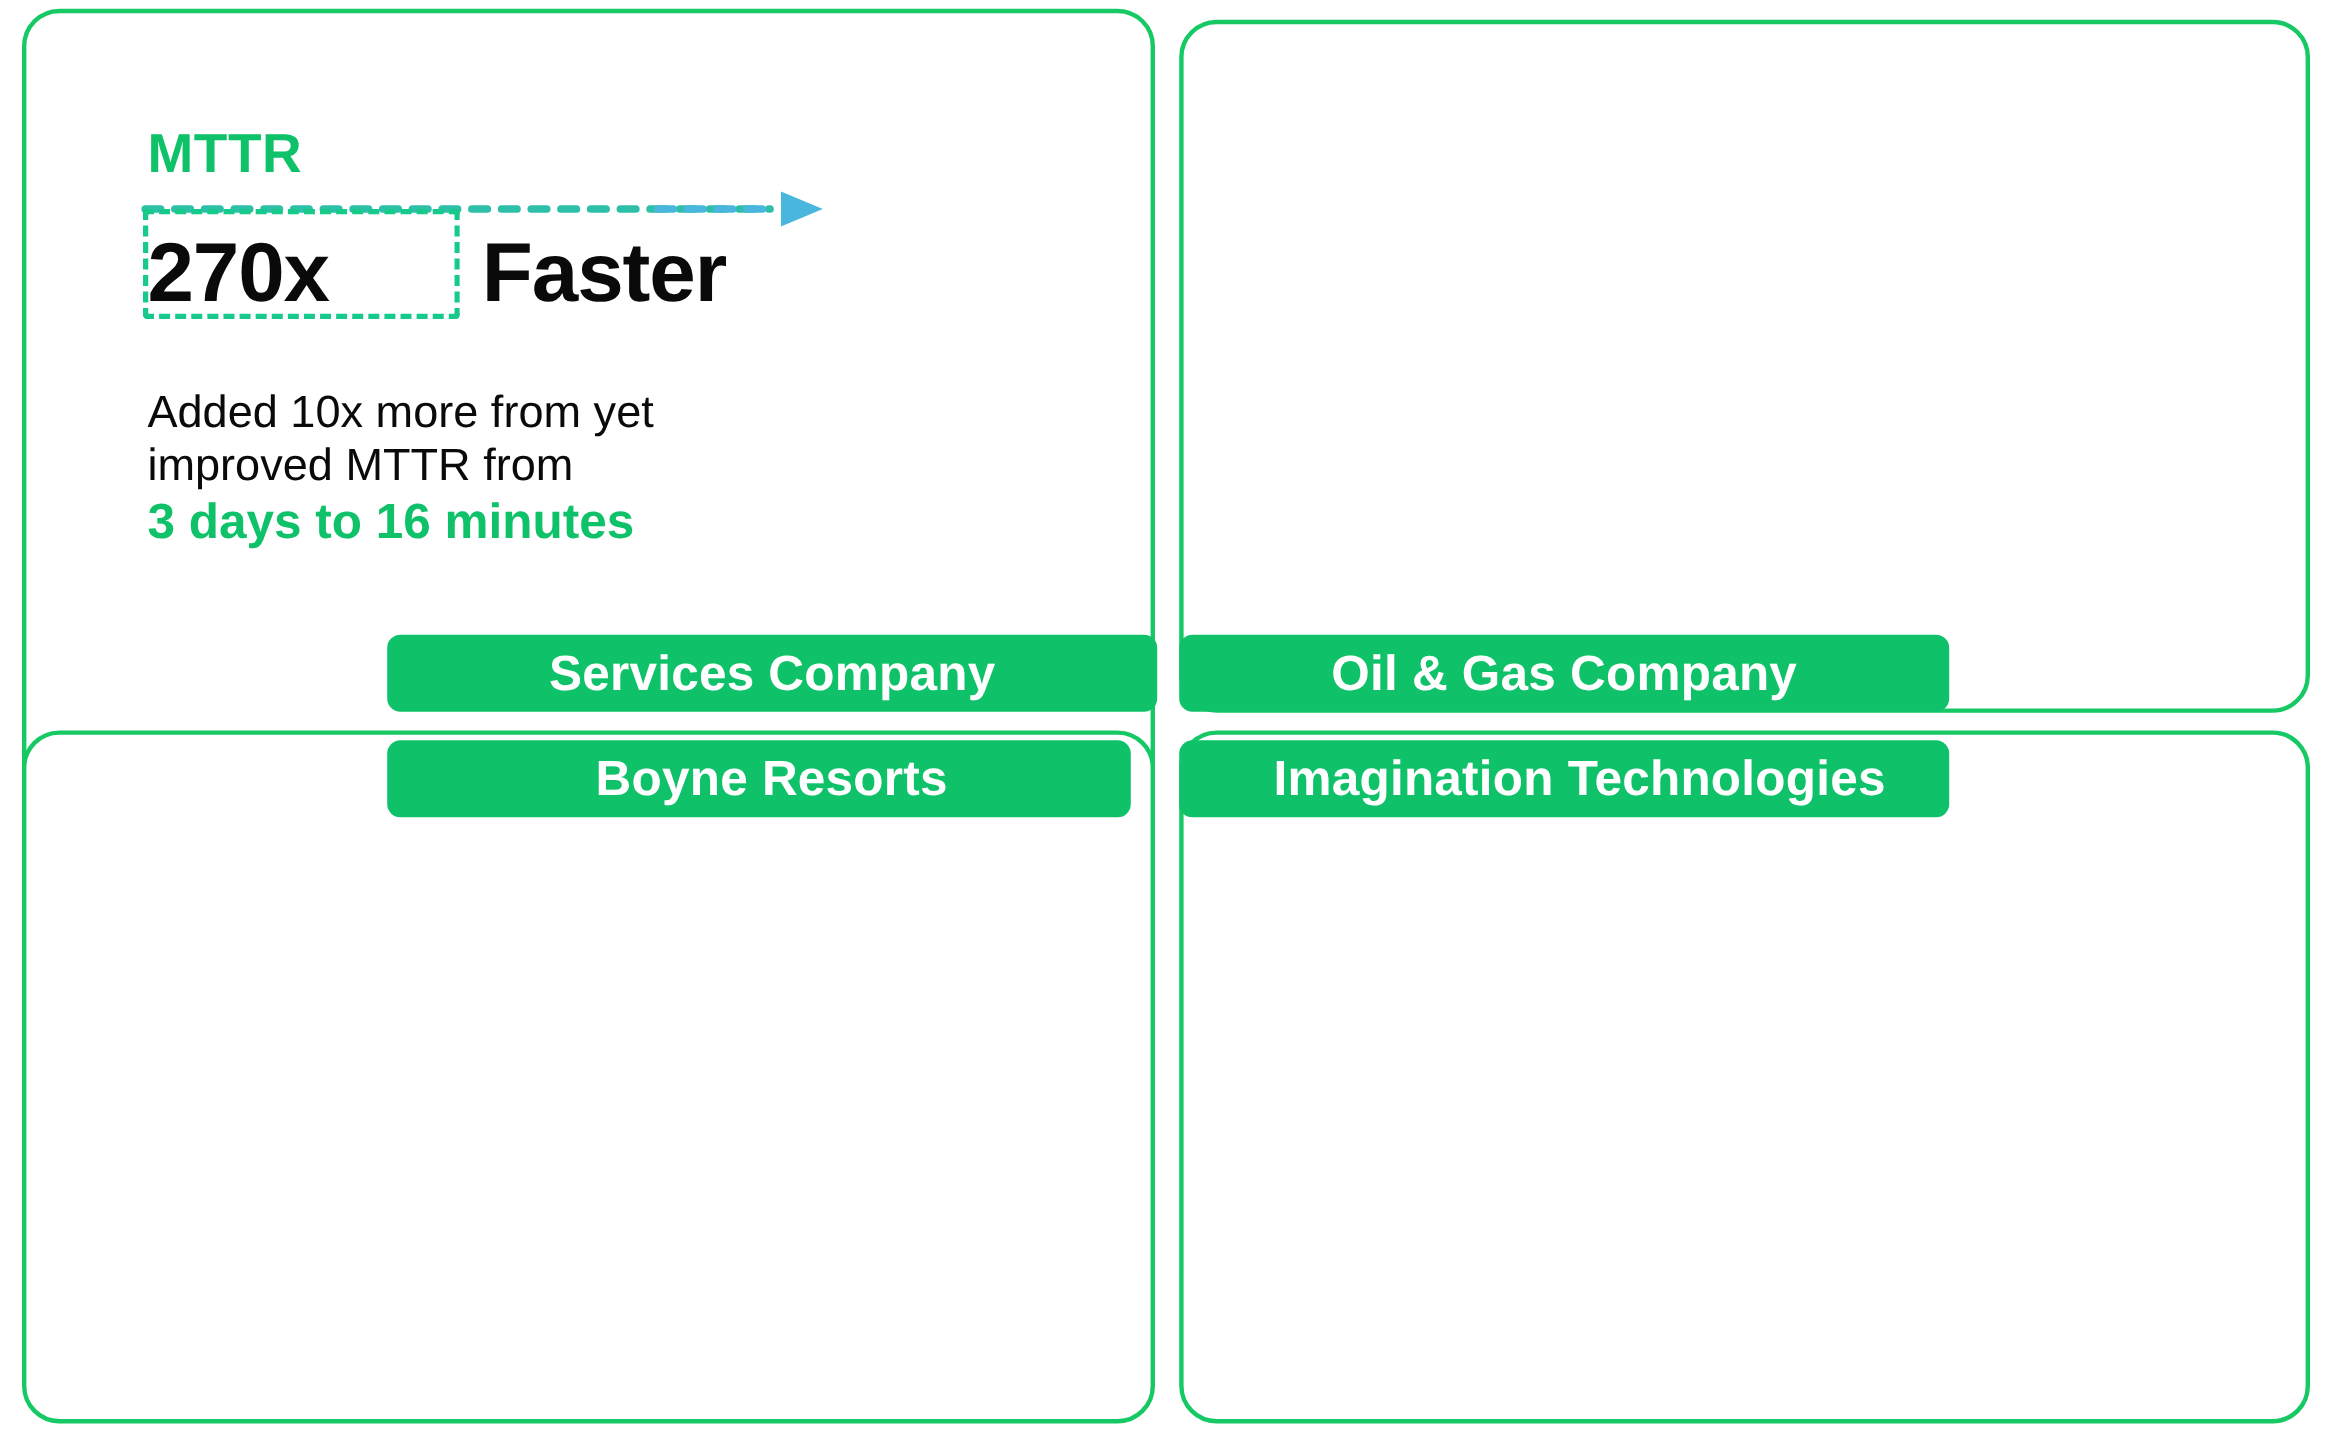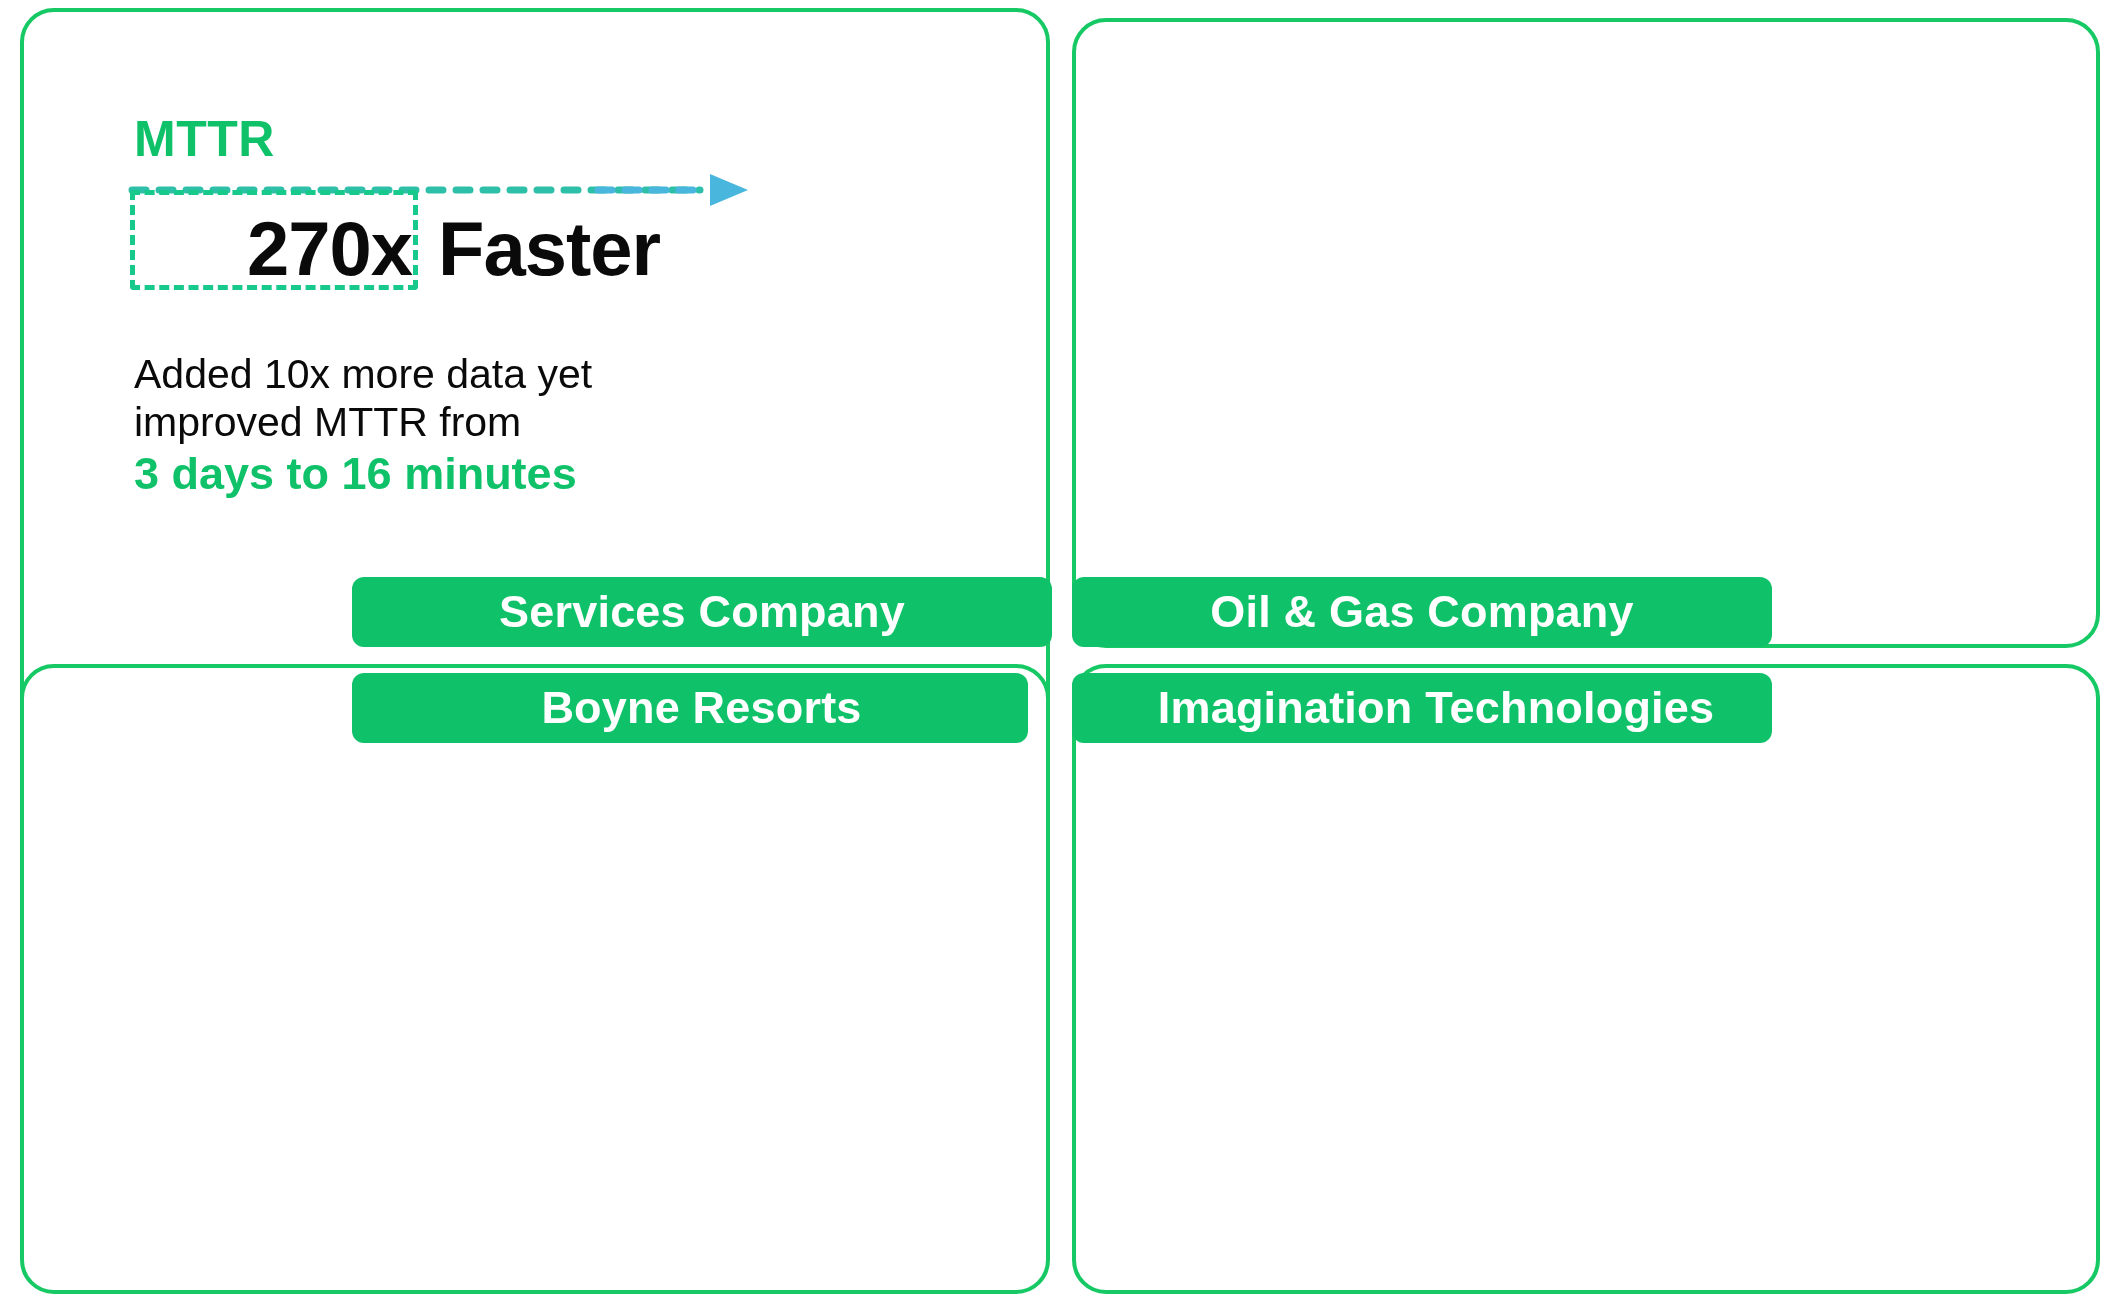--- a/index.html
+++ b/index.html
@@ -68,21 +68,21 @@
     border: 5px dashed #17C98A;
     border-radius: 4px;
   }
   #mttr-headline {
     position: absolute;
     left: 110px; top: 193px;
     width: 740px;
     font-size: 76px; font-weight: bold; color: #0A0A0A;
     white-space: nowrap; letter-spacing: -1px;
   }
-  #mttr-headline .num { display: inline-block; width: 278px; text-align: right; }
+  #mttr-headline .num { display: inline-block; width: 278px; text-align: left; }
   #mttr-headline .word { margin-left: 26px; }
 
   #mttr-body {
     position: absolute;
     left: 110px; top: 338px;
     width: 720px;
     font-size: 41px; line-height: 1.18; color: #0A0A0A;
     font-weight: normal;
   }
   #mttr-body .hl { color: #0FC269; font-weight: bold; font-size: 45px; }
@@ -102,21 +102,21 @@
       <polygon points="582,4 620,20 582,36" fill="#49B6DD"></polygon>
     </svg>
 
     <div id="mttr-box"></div>
 
     <div id="mttr-headline">
       <span class="num">270x</span><span class="word">Faster</span>
     </div>
 
     <div id="mttr-body">
-      <div>Added 10x more data yet</div>
+      <div>Added 10x more from yet</div>
       <div>improved MTTR from</div>
       <div class="hl">3 days to 16 minutes</div>
     </div>
   </div>
 
   <div class="panel" id="panel-tr">
 
     
 
     

